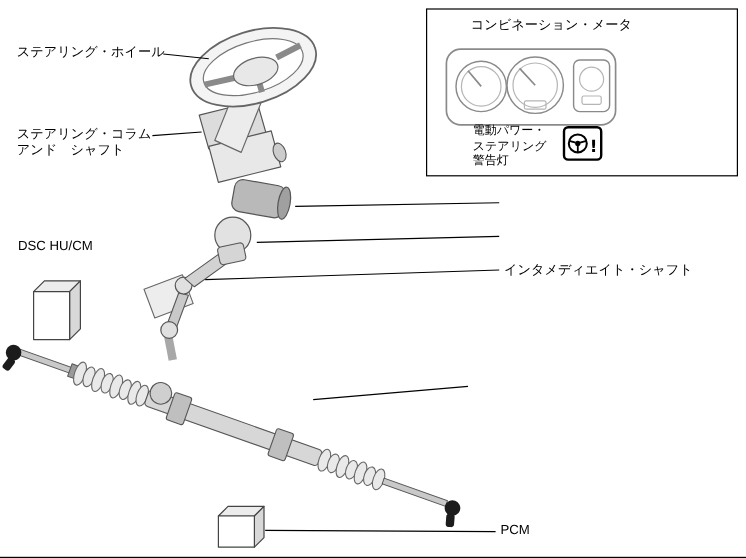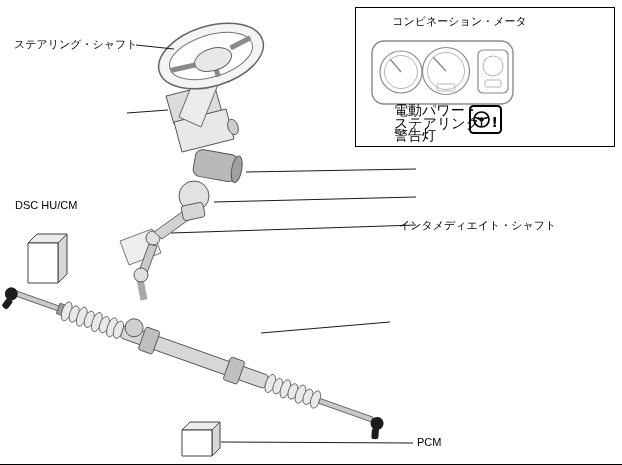--- a/index.html
+++ b/index.html
@@ -12,21 +12,21 @@
     font-size:11px;
     line-height:13px;
     color:#000;
     white-space:pre-line;
   }
   .panel {
     position:absolute; left:355px; top:7px; width:260px; height:140px;
     border:1px solid #000; background:transparent;
   }
   .panel-title { left:355px; top:15px; width:209px; text-align:center; }
-  .warning-label { font-size:14px; line-height:12.5px; }
+  .warning-label { font-size:10px; line-height:12.5px; }
   .bottom-rule { position:absolute; left:0; bottom:0; width:622px; height:0; border-top:1px solid #000; }
 </style>
 </head>
 <body>
 
 <div class="stage">
 
   <div class="panel"></div>
 
   <svg class="art" width="622" height="465" viewBox="0 0 622 465">
@@ -129,32 +129,34 @@
       <line x1="136" y1="45" x2="174" y2="49"></line>
       <line x1="127" y1="113" x2="168" y2="110"></line>
       <line x1="416" y1="169" x2="246" y2="172"></line>
       <line x1="416" y1="197" x2="214" y2="202"></line>
       <line x1="416" y1="225" x2="171" y2="233"></line>
       <line x1="390" y1="322" x2="261" y2="333"></line>
       <line x1="413" y1="443" x2="221" y2="442"></line>
     </g>
   </svg>
 
-  <div class="label" style="left:14px;top:38px">ステアリング・シャフト</div>
+  <div class="label" style="left:14px;top:38px">ステアリング・ホイール</div>
 
+  <div class="label" style="left:14px;top:106px">ステアリング・コラム
+アンド　シャフト</div>
 
   <div class="label" style="left:15px;top:199px">DSC HU/CM</div>
 
   <div class="label panel-title">コンビネーション・メータ</div>
 
   <div class="label warning-label" style="left:394px;top:104px">電動パワー・
 ステアリング
 警告灯</div>
 
 
 
-  <div class="label" style="left:399px;top:219px">インタメディエイト・シャフト</div>
+  <div class="label" style="left:420px;top:219px">インタメディエイト・シャフト</div>
 
 
   <div class="label" style="left:417px;top:436px">PCM</div>
 
   <div class="bottom-rule"></div>
 </div>
 
 </body></html>

